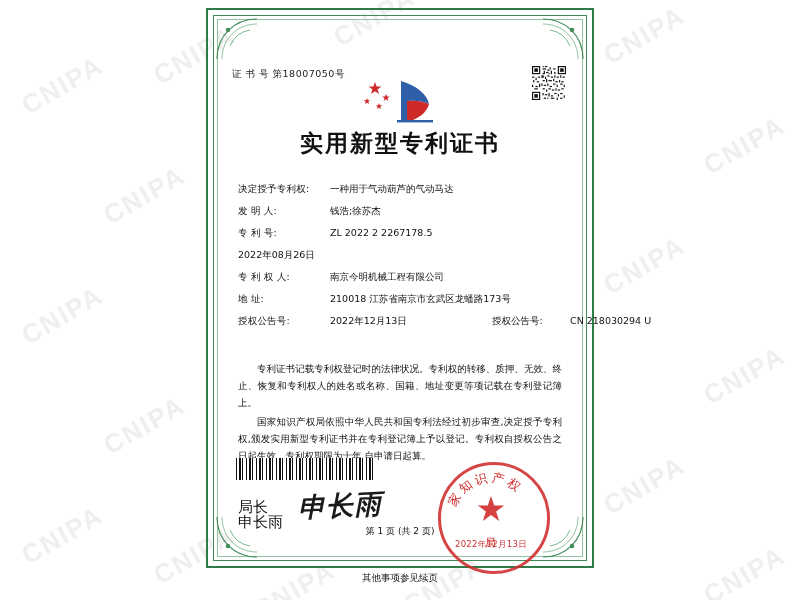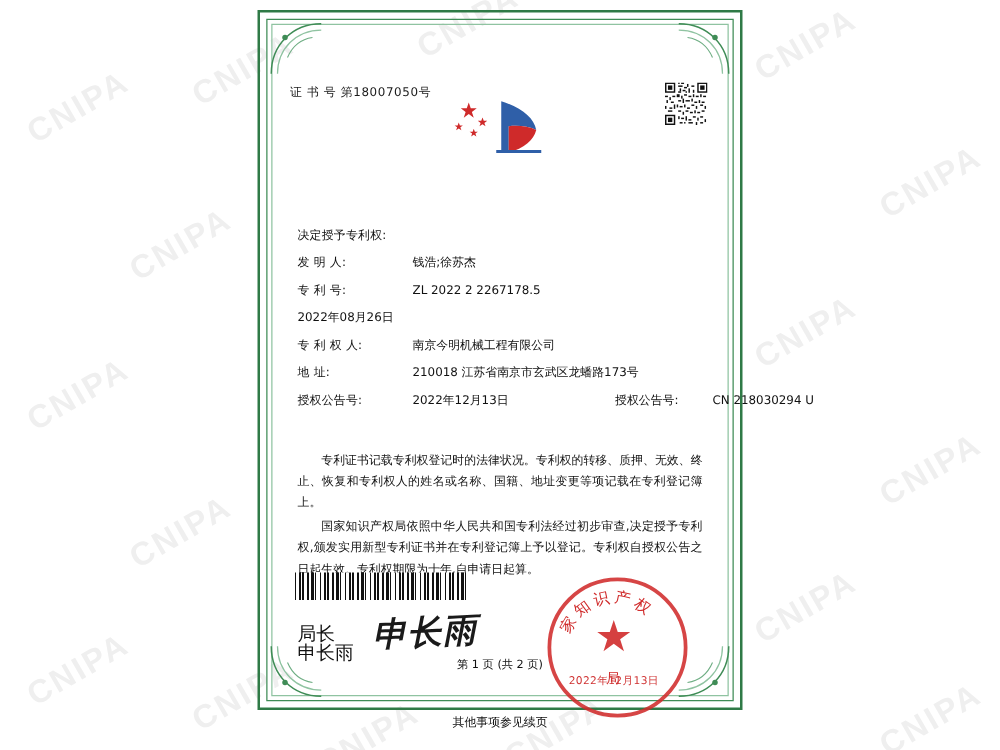--- a/index.html
+++ b/index.html
@@ -395,24 +395,26 @@
           <polygon points="18,4 19.6,8.6 24.4,8.6 20.5,11.5 22,16.1 18,13.2 14,16.1 15.5,11.5 11.6,8.6 16.4,8.6"></polygon>
           <polygon points="29,16 30,18.6 32.8,18.6 30.5,20.3 31.4,23 29,21.3 26.6,23 27.5,20.3 25.2,18.6 28,18.6"></polygon>
           <polygon points="22,25 22.9,27.3 25.3,27.3 23.3,28.8 24.1,31.1 22,29.7 19.9,31.1 20.7,28.8 18.7,27.3 21.1,27.3"></polygon>
           <polygon points="10,20 10.9,22.3 13.3,22.3 11.3,23.8 12.1,26.1 10,24.7 7.9,26.1 8.7,23.8 6.7,22.3 9.1,22.3"></polygon>
         </g>
         <path d="M44 44 L44 3 C60 8 70 16 72 26 C66 23 57 22 50 23 L50 44 Z" fill="#2f5fa8"></path>
         <path d="M50 23 C57 22 66 23 72 26 C70 34 62 41 50 44 Z" fill="#cf2a2a"></path>
         <rect x="40" y="42" width="36" height="2.4" fill="#2f5fa8"></rect>
       </svg>
 
+      <div class="title">实用新型专利证书</div>
 
       <div class="fields" id="fields">
           <div class="field-row">
             <div class="field-label">决定授予专利权:</div>
+            <div class="field-value">一种用于气动葫芦的气动马达</div>
           </div>
           <div class="field-row">
             <div class="field-label">发 明 人:</div>
             <div class="field-value">钱浩;徐苏杰</div>
           </div>
           <div class="field-row">
             <div class="field-label">专 利 号:</div>
             <div class="field-value">ZL 2022 2 2267178.5</div>
           </div>
           <div class="field-row">

